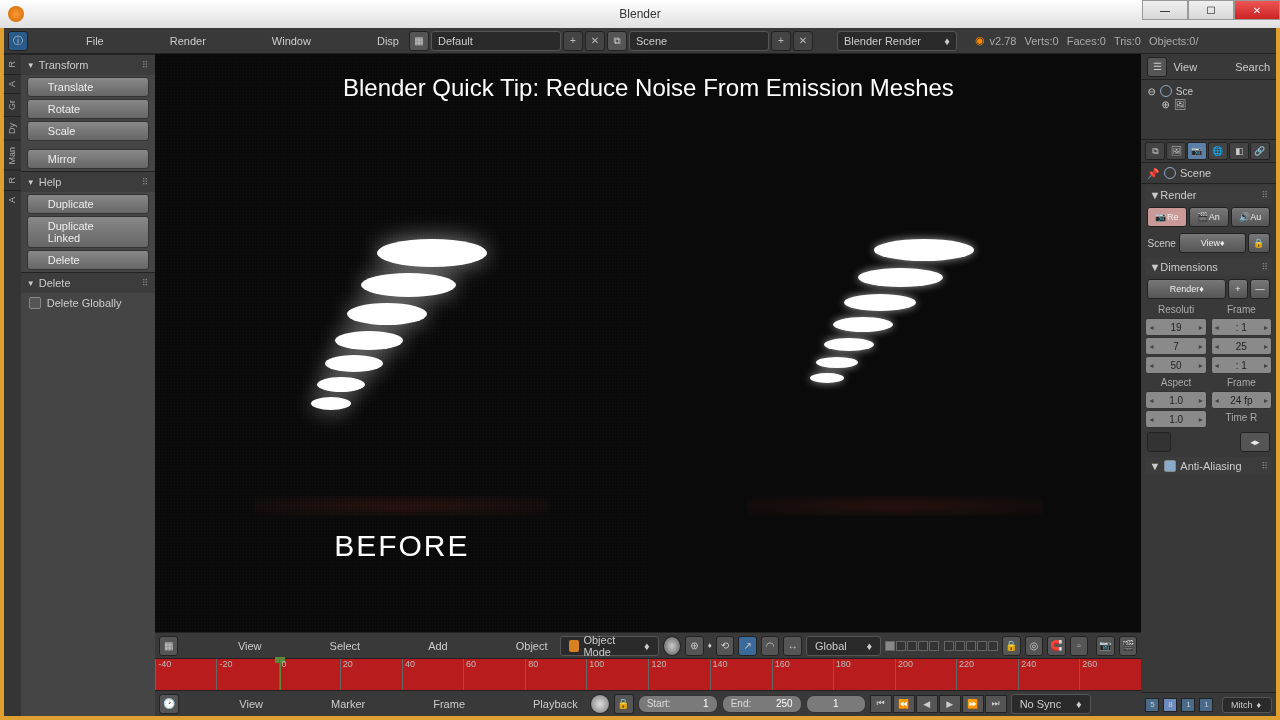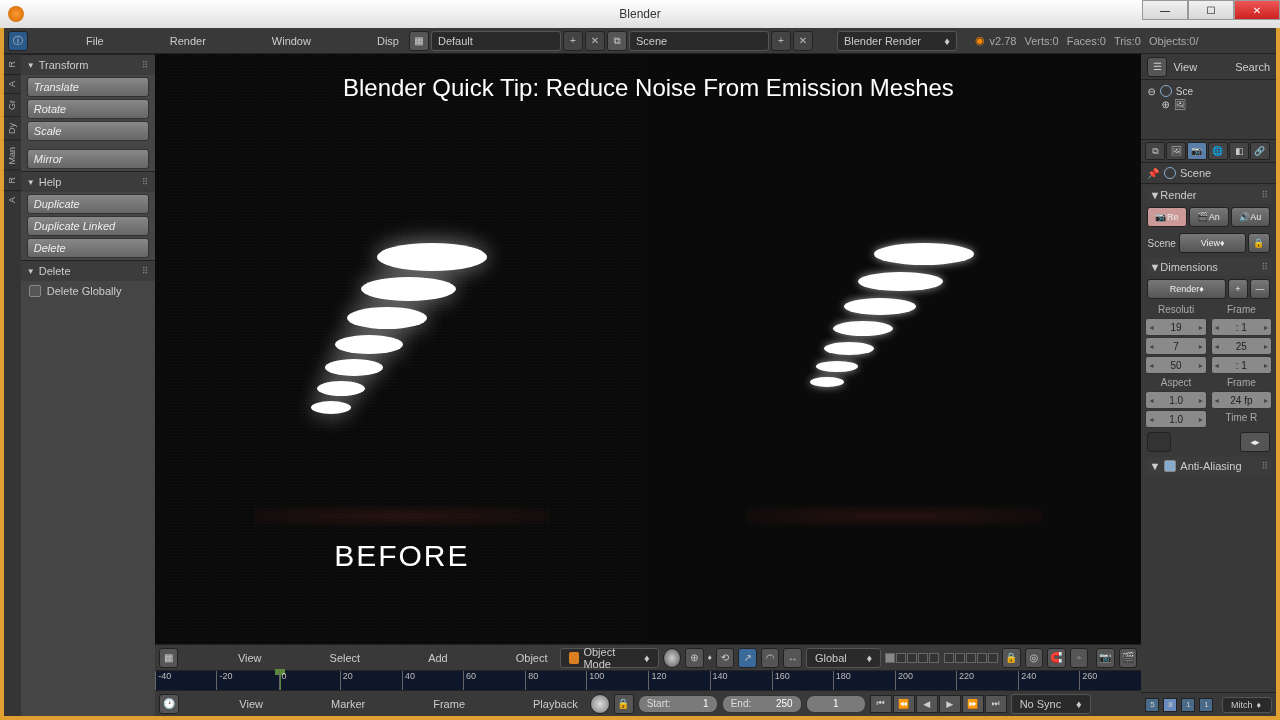--- a/index.html
+++ b/index.html
@@ -32,21 +32,21 @@
 
 .vtabs { width:20px; background:#353535; display:flex; flex-direction:column; }
 .vtab { writing-mode:vertical-rl; transform:rotate(180deg); font-size:9px; color:#aaa; padding:6px 3px; border-bottom:1px solid #222; cursor:pointer; text-align:center; }
 
 
 .leftpanel { width:160px; background:#454545; overflow:hidden; font-size:11px; color:#ccc; }
 .panel-sec { border-top:1px solid #222; }
 .panel-hdr { display:flex; align-items:center; padding:4px 6px; background:#3c3c3c; cursor:pointer; }
 .panel-hdr .tri { margin-right:4px; font-size:8px; }
 .panel-hdr .dots { margin-left:auto; letter-spacing:1px; color:#888; font-size:9px; }
-.panel-btn { margin:2px 6px; padding:3px 6px; background:linear-gradient(#888,#666); border:1px solid #333; border-radius:3px; color:#eee; font-size:11px; cursor:pointer;font-style:italic; }
+.panel-btn { margin:2px 6px; padding:3px 20px; background:linear-gradient(#888,#666); border:1px solid #333; border-radius:3px; color:#eee; font-size:11px; cursor:pointer; }
 .chk { display:flex; align-items:center; padding:4px 8px; gap:6px; }
 .chkbox { width:12px; height:12px; border:1px solid #888; border-radius:2px; background:#555; }
 
 
 .viewport { flex:1; background:#0a0a0a; position:relative; display:flex; flex-direction:column; }
 .vp-img { flex:1; position:relative; overflow:hidden; }
 .vp-title { position:absolute; top:20px; left:0; right:0; text-align:center; color:#fff; font-size:24px; font-weight:300; }
 .scene-half { position:absolute; top:0; bottom:0; width:50%; }
 .scene-half.left { left:0; } .scene-half.right { right:0; }
 .lamp-stack { position:absolute; top:32%; left:50%; transform:translateX(-50%); }
@@ -58,21 +58,21 @@
 
 
 .vp-hdr { height:26px; background:#393939; display:flex; align-items:center; gap:4px; padding:0 4px; font-size:11px; color:#ccc; border-top:1px solid #222; }
 .drop { height:20px; background:#2a2a2a; border:1px solid #555; border-radius:3px; padding:0 8px; display:flex; align-items:center; gap:4px; cursor:pointer; }
 .orange-cube{width:12px;height:12px;background:#d98022;border-radius:2px;}
 .layerboxes{display:flex;gap:1px;}
 .lb{width:10px;height:10px;background:#333;border:1px solid #666;}
 .lb.on{background:#888;}
 
 
-.timeline { height:20px; background:#0f172a; position:relative; font-size:9px; color:#bbb; border-top:1px solid #222; }
+.timeline { height:32px; background:#b91c1c; position:relative; font-size:9px; color:#bbb; border-top:1px solid #222; }
 .tick { position:absolute; top:0; height:100%; border-left:1px solid #666; padding-left:2px; }
 .cur { position:absolute; top:0; bottom:0; width:2px; background:#5a8a3a; }
 .cur::after{content:'';position:absolute;top:-2px;left:-4px;width:10px;height:6px;background:#5a8a3a;}
 
 
 .tl-hdr { height:26px; background:#393939; display:flex; align-items:center; gap:4px; padding:0 4px; font-size:11px; color:#ccc; border-top:1px solid #222; }
 .numfield { height:18px; background:#7a7a7a; border:1px solid #333; border-radius:8px; padding:0 8px; display:flex; align-items:center; justify-content:space-between; font-size:10px; color:#eee; min-width:80px; cursor:pointer;}
 .numfield .lab{color:#ddd;} .numfield .val{color:#fff;}
 .playbtns{display:flex;gap:1px;}
 .pb{width:22px;height:18px;background:#555;border:1px solid #222;display:flex;align-items:center;justify-content:center;font-size:9px;color:#ccc;cursor:pointer;}

